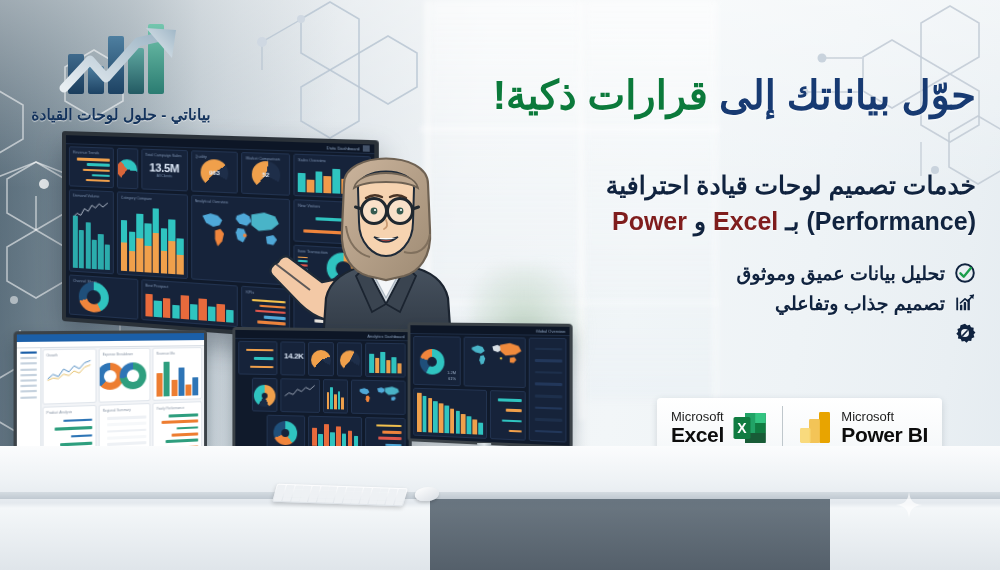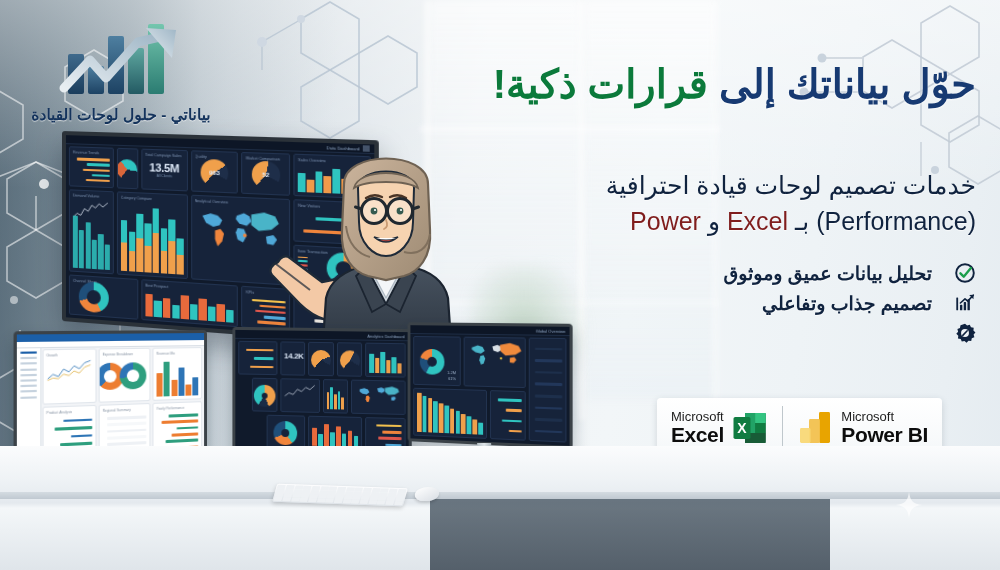--- a/index.html
+++ b/index.html
@@ -53,45 +53,45 @@
   .logo-tag {
     position:absolute; left:0; top:92px; width:210px;
     text-align:center; direction:rtl;
     font-size:15.5px; font-weight:bold; color:#14335c;
     letter-spacing:-.2px;
     text-shadow:0 1px 1px rgba(255,255,255,.6);
   }
 
   
   .headline {
-    position:absolute; right:24px; top:61px; width:640px;
+    position:absolute; right:24px; top:72px; width:640px;
     text-align:right; direction:rtl;
     font-size:40px; font-weight:bold; line-height:1.15;
     color:#173a72; white-space:nowrap;
     text-shadow:0 1px 2px rgba(255,255,255,.75);
   }
   .headline .g { color:#0b7a3b; }
 
   .subtitle {
     position:absolute; right:24px; top:168px; width:620px;
     text-align:right; direction:rtl;
-    font-size:25px; font-weight:normal; line-height:1.42;
+    font-size:25px; font-weight:bold; line-height:1.42;
     color:#10233f;
     text-shadow:0 1px 1px rgba(255,255,255,.7);
   }
   .subtitle .g { color:#7f1d1d; }
   .subtitle .ltr { direction:ltr; unicode-bidi:isolate; }
 
   .bullets {
     position:absolute; right:24px; top:258px; width:330px;
     direction:rtl;
   }
   .bullet {
     display:flex; align-items:center; justify-content:flex-start;
-    gap:22px; height:30px;
+    gap:9px; height:30px;
     font-size:19px; font-weight:bold; color:#10233f;
     text-shadow:0 1px 1px rgba(255,255,255,.7);
   }
   .bullet .bi { flex:0 0 22px; width:22px; height:22px; display:block; }
   .bullet .btxt { white-space:nowrap; }
 
   
   .partners {
     position:absolute; right:58px; top:398px;
     display:flex; align-items:center; gap:14px;

